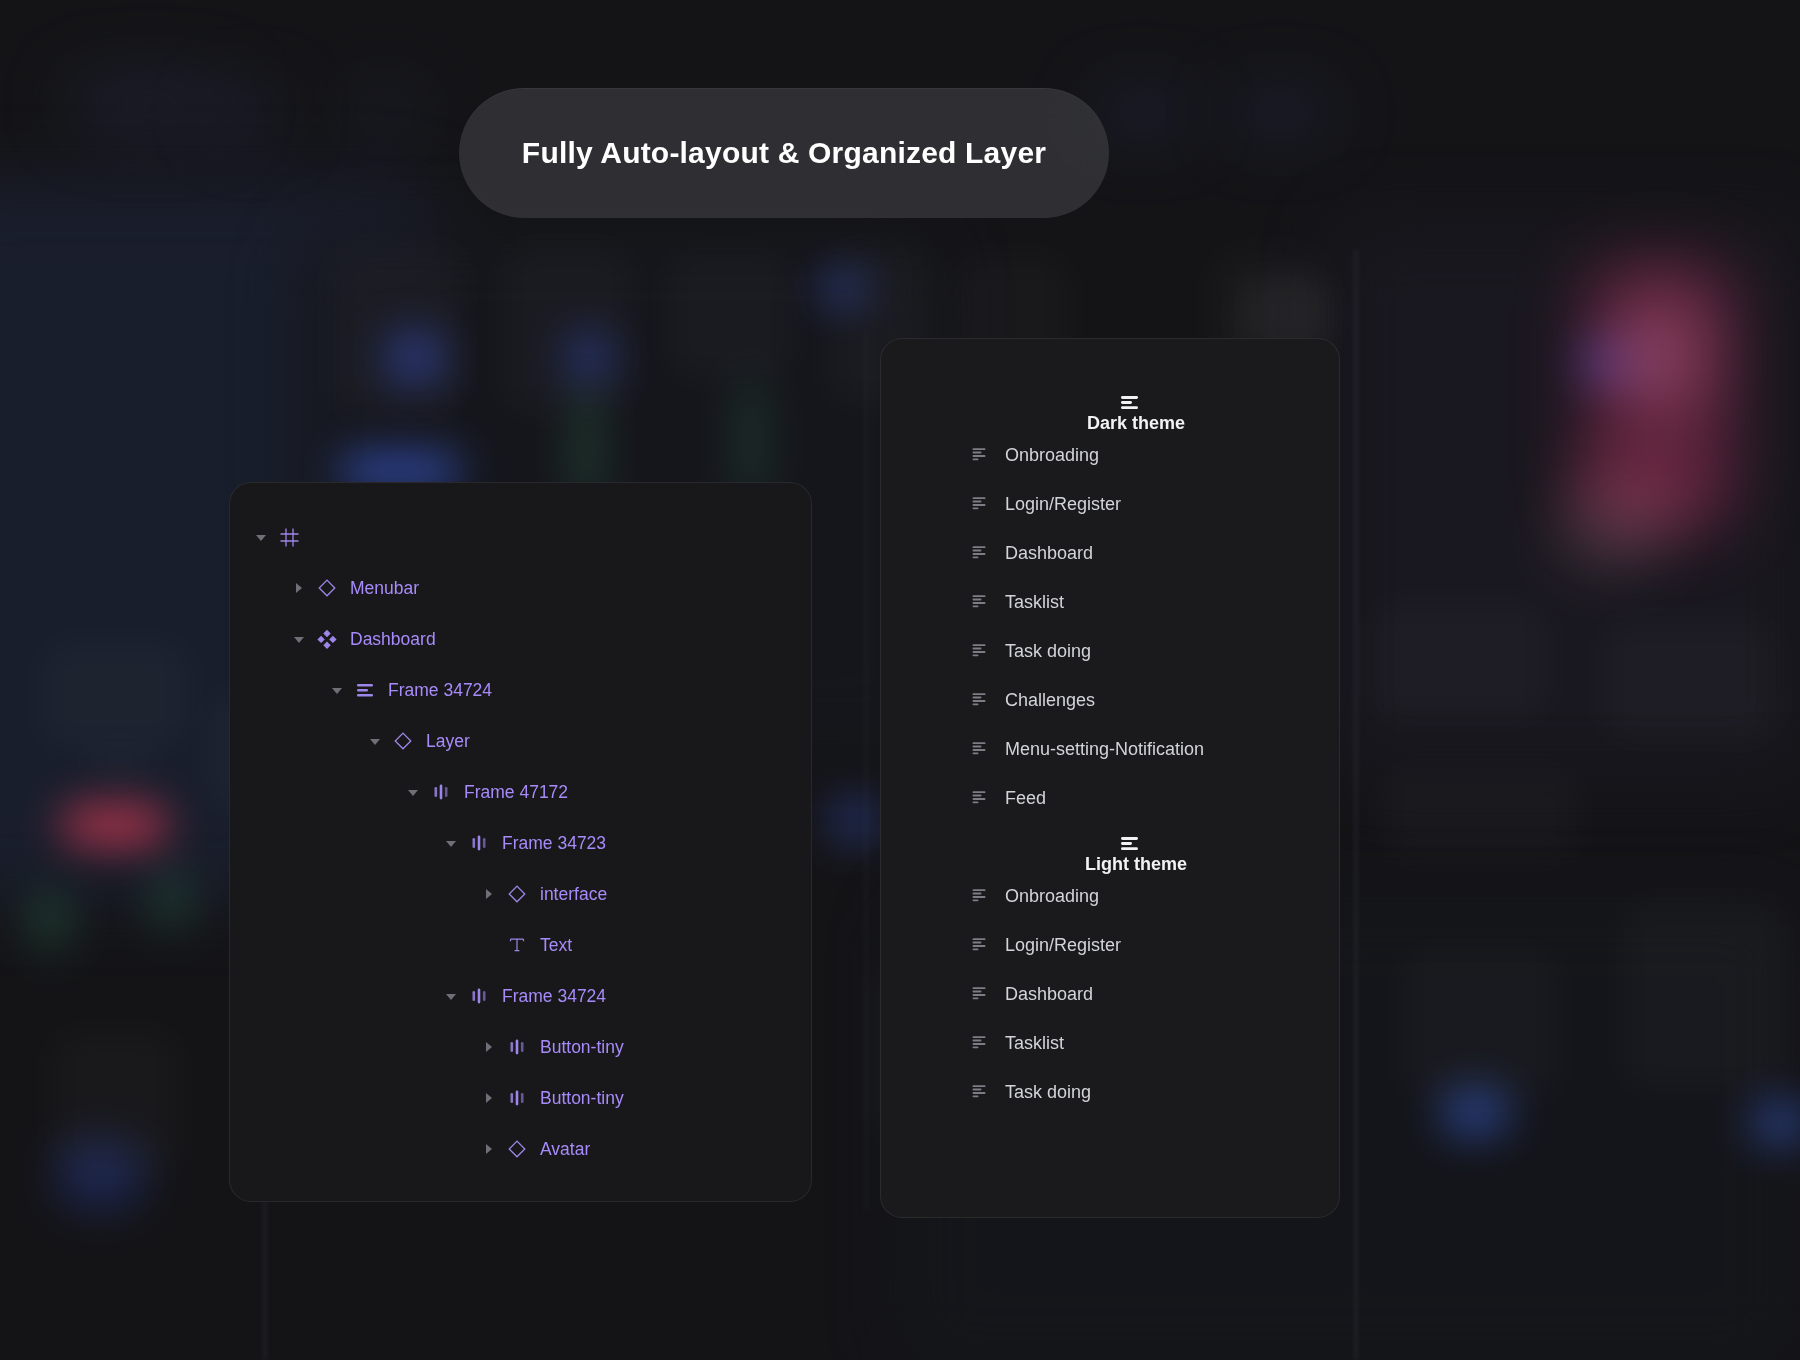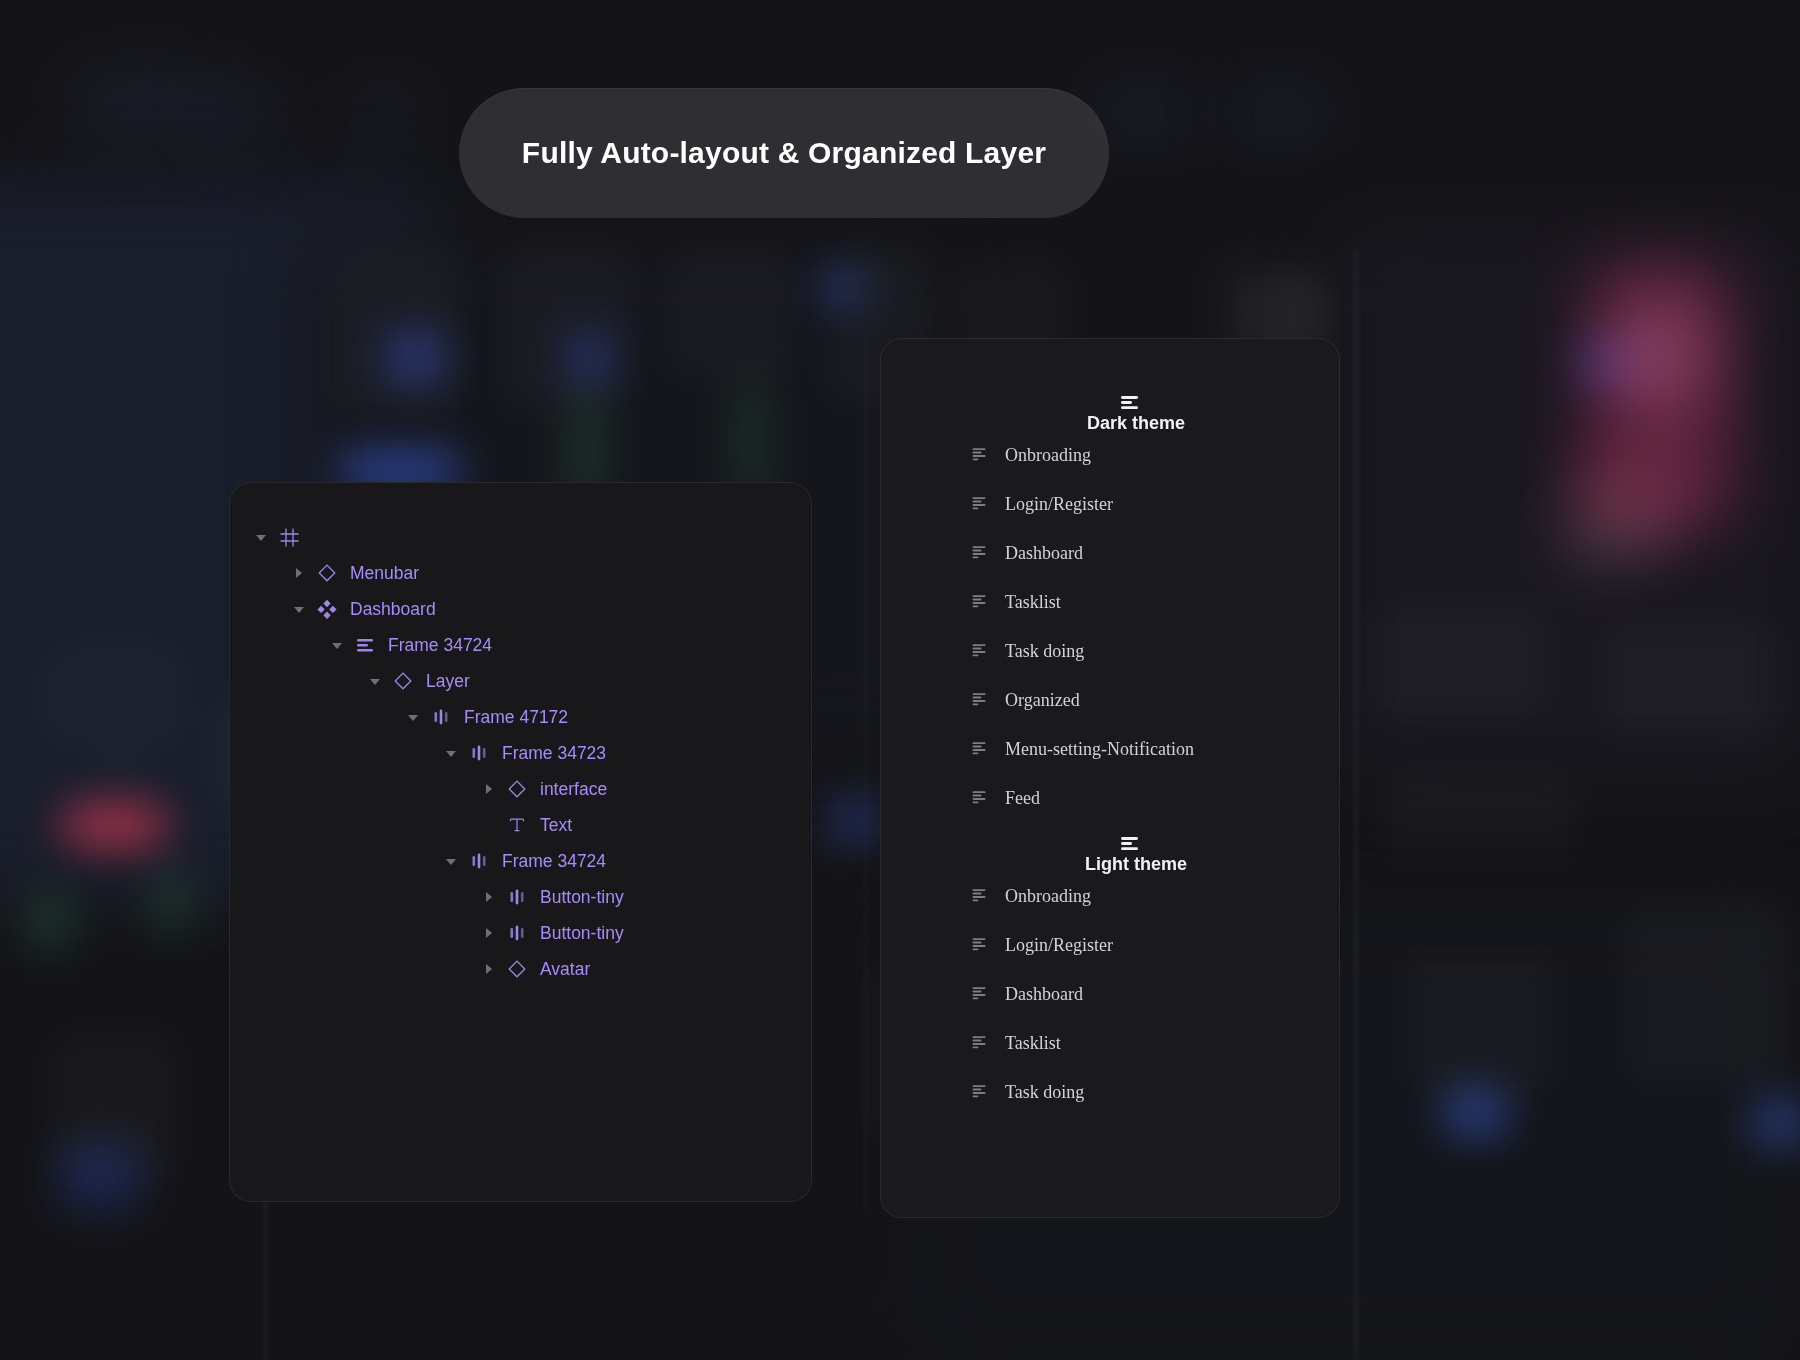--- a/index.html
+++ b/index.html
@@ -68,21 +68,21 @@
 
   
   .row {
     display:flex; align-items:center;
     height:32px;
     font-size:17.5px;
     color:#a78bfa;
     white-space:nowrap;
   }
   #layers-panel .rows { padding-top:38px; }
-  .row + .row { margin-top:4px; }
+  .row + .row { margin-top:19px; }
 
   .caret {
     width:18px; height:18px; flex:0 0 18px;
     position:relative; margin-right:8px;
   }
   .caret.down::before {
     content:""; position:absolute; left:4px; top:7px;
     border-left:5px solid transparent; border-right:5px solid transparent;
     border-top:6px solid #6f6f78;
   }
@@ -105,21 +105,21 @@
   
   .prow {
     display:flex; align-items:center;
     height:30px;
     font-size:18px;
     white-space:nowrap;
   }
   #pages-panel .plist { padding-top:52px; }
   .prow + .prow { margin-top:19px; }
   .prow.section { margin-left:52px;flex-direction:column; }
-  .prow.child   { margin-left:88px;font-family:Liberation Serif, serif; }
+  .prow.child   { margin-left:88px; }
   .prow.section .plbl { color:#f2f2f4; font-weight:bold; }
   .prow.child   .plbl { color:#d3d4d8; }
   .picon {
     width:22px; height:22px; flex:0 0 22px;
     margin-right:14px;
     display:flex; align-items:center; justify-content:center;
   }
   .prow.section .picon { color:#f2f2f4; }
   .prow.child   .picon { color:#7d7d86; }
   .picon svg { display:block; }
@@ -397,21 +397,21 @@
       </div>
       <div class="prow child">
         <span class="picon">
           <svg width="20" height="20" viewBox="0 0 20 20" fill="currentColor">
         <rect x="2.5" y="3.2" width="13" height="1.9" rx=".95"></rect>
         <rect x="2.5" y="6.6" width="9" height="1.9" rx=".95"></rect>
         <rect x="2.5" y="10" width="13" height="1.9" rx=".95"></rect>
         <rect x="2.5" y="13.4" width="6" height="1.9" rx=".95"></rect>
           </svg>
         </span>
-        <span class="plbl">Organized</span>
+        <span class="plbl">Challenges</span>
       </div>
       <div class="prow child">
         <span class="picon">
           <svg width="20" height="20" viewBox="0 0 20 20" fill="currentColor">
         <rect x="2.5" y="3.2" width="13" height="1.9" rx=".95"></rect>
         <rect x="2.5" y="6.6" width="9" height="1.9" rx=".95"></rect>
         <rect x="2.5" y="10" width="13" height="1.9" rx=".95"></rect>
         <rect x="2.5" y="13.4" width="6" height="1.9" rx=".95"></rect>
           </svg>
         </span>

